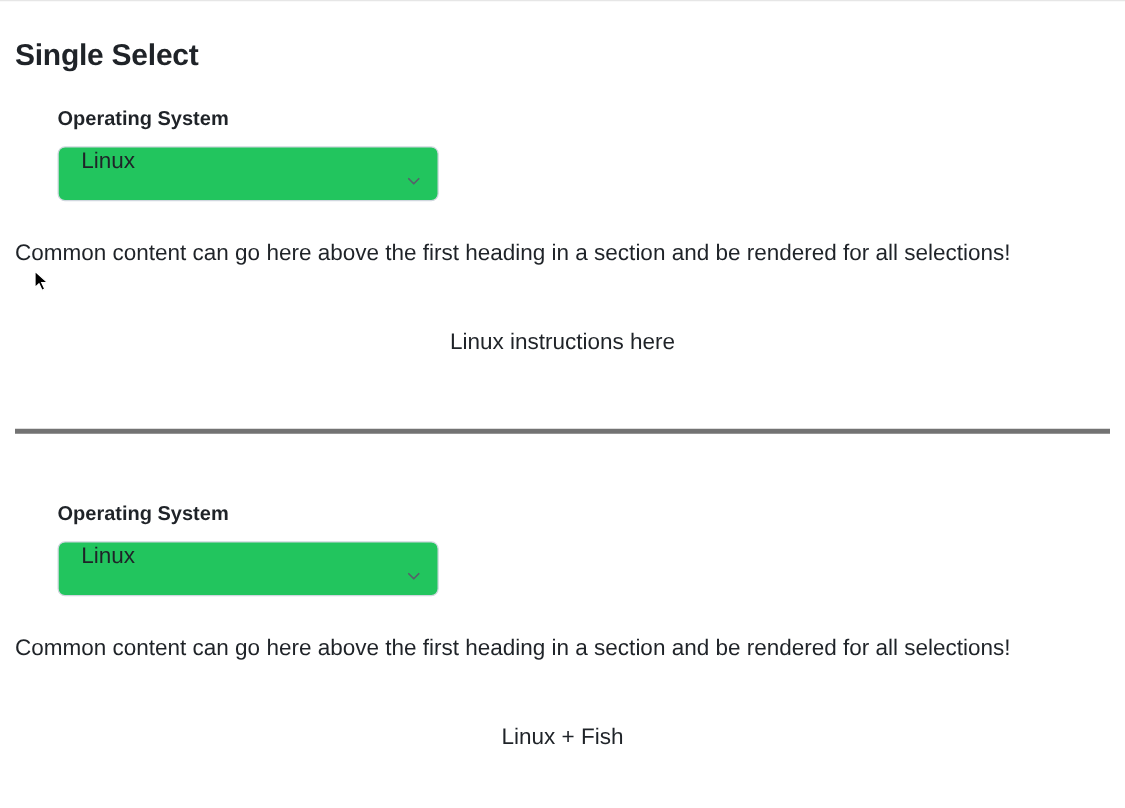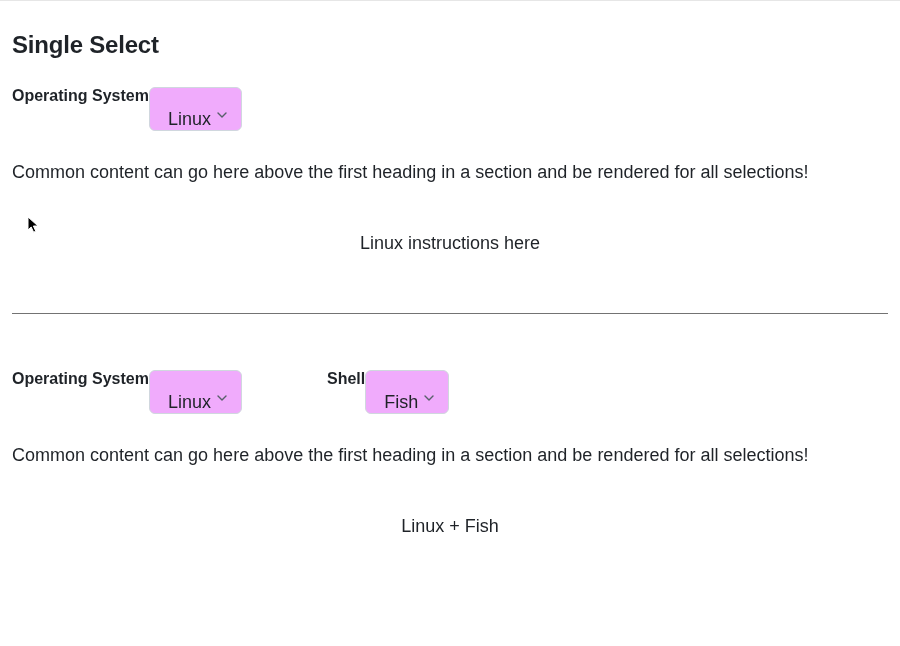--- a/index.html
+++ b/index.html
@@ -15,21 +15,21 @@
       height: 646px;
       overflow: hidden;
       position: relative;
     }
     .container {
       padding: 12px 12px 0 12px;
       border-top: 1px solid #e6e6e6;
     }
     .section {
       padding-bottom: 56px;
-      border-bottom: 1px solid #737373;
+      border-bottom: 4px solid #737373;
       margin-bottom: 56px;
     }
     .section:last-child {
       border-bottom: none;
       margin-bottom: 0;
       padding-bottom: 0;
     }
     h2 {
       font-size: 24px;
       font-weight: 600;
@@ -38,37 +38,38 @@
       margin-bottom: 28px;
       letter-spacing: -0.2px;
     }
     .select-row {
       display: flex;
       gap: 10px;
       margin-bottom: 28px;
     }
     .select-group {
       display: flex;
-      flex-direction: row;
+      flex-direction: column;
       width: 305px;
+      margin-left: 34px;
     }
     .select-label {
       font-size: 16px;
       font-weight: 600;
       color: #1f2328;
       margin-bottom: 12px;
     }
     .select-control {
       position: relative;
       height: 44px;
-      background: #f0abfc;
+      background: #22c55e;
       border: 1px solid #d0d7de;
       border-radius: 6px;
       display: flex;
-      align-items: flex-end;
+      align-items: flex-start;
       padding: 0 30px 0 18px;
       font-size: 18px;
       color: #1f2328;
       cursor: pointer;
       user-select: none;
     }
     .select-control .chevron {
       position: absolute;
       right: 14px;
       top: 50%;
@@ -132,31 +133,20 @@
         <div class="select-control">
           <span>Linux</span>
           <span class="chevron">
             <svg viewBox="0 0 10 10" width="10" height="10">
                 <path d="M1 3 L5 7 L9 3" fill="none" stroke="#57606a" stroke-width="1.4" stroke-linecap="round" stroke-linejoin="round"></path>
               </svg>
           </span>
         </div>
       </div>
 
-      <div class="select-group">
-        <div class="select-label">Shell</div>
-        <div class="select-control">
-          <span>Fish</span>
-          <span class="chevron">
-            <svg viewBox="0 0 10 10" width="10" height="10">
-                <path d="M1 3 L5 7 L9 3" fill="none" stroke="#57606a" stroke-width="1.4" stroke-linecap="round" stroke-linejoin="round"></path>
-              </svg>
-          </span>
-        </div>
-      </div>
     </div>
 
     <p class="body-text">Common content can go here above the first heading in a section and be rendered for all selections!</p>
     <p class="body-text">Linux + Fish</p>
   </div>
 
 </div>
 
 <div class="cursor">
   <svg viewBox="0 0 14 18" width="14" height="18">

